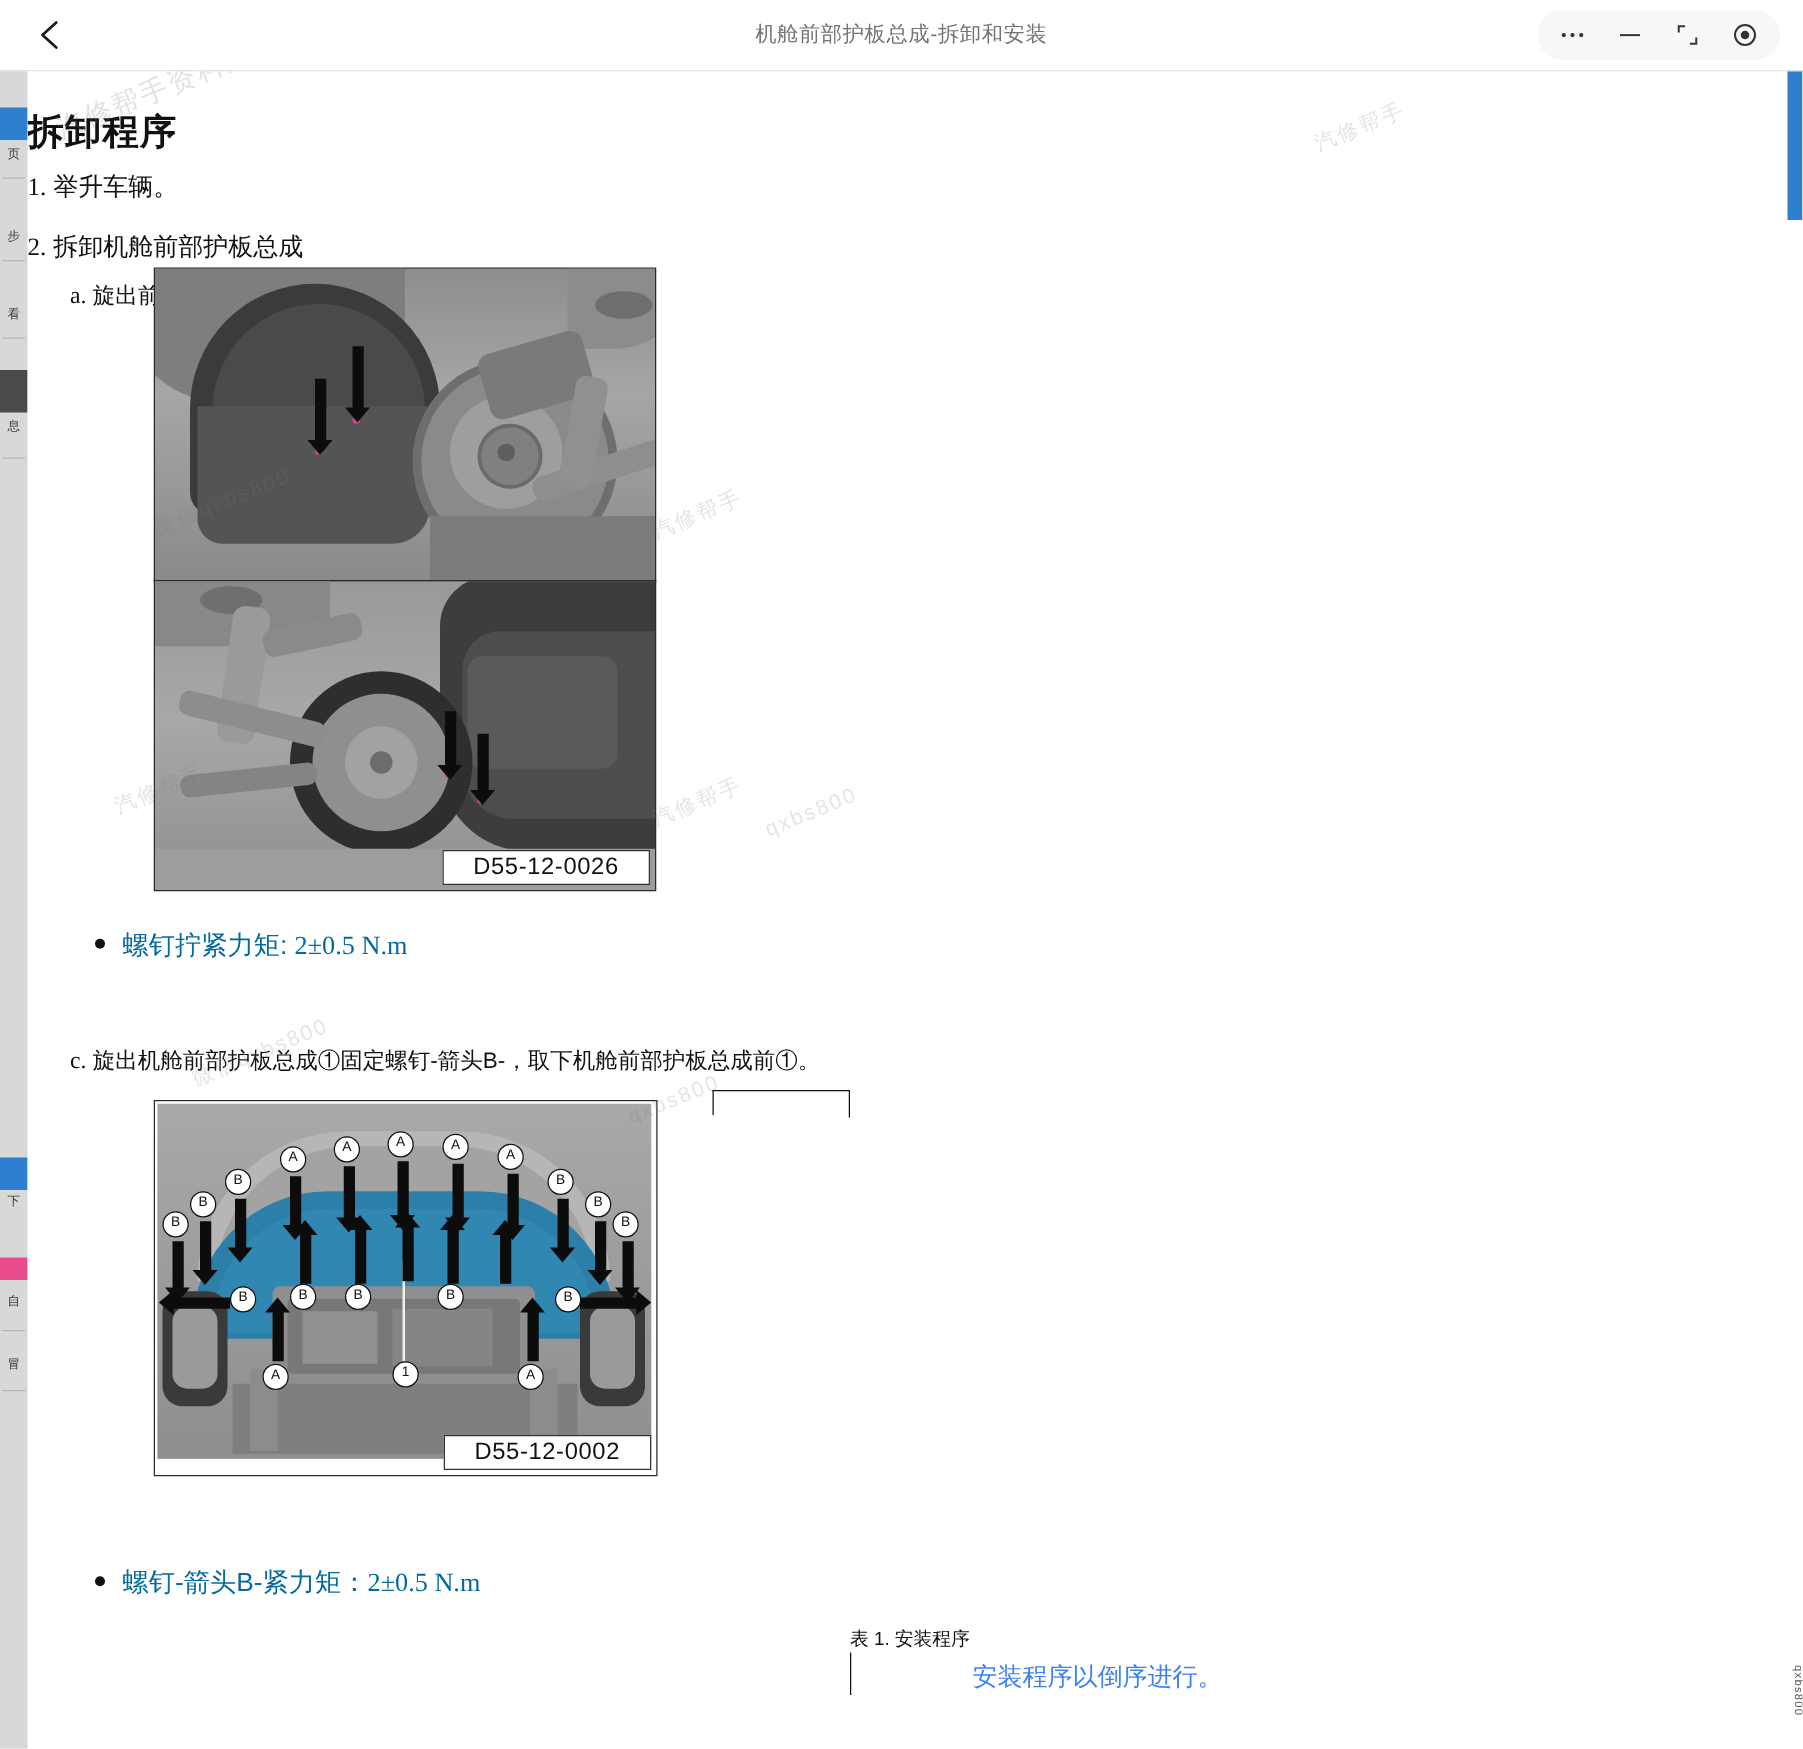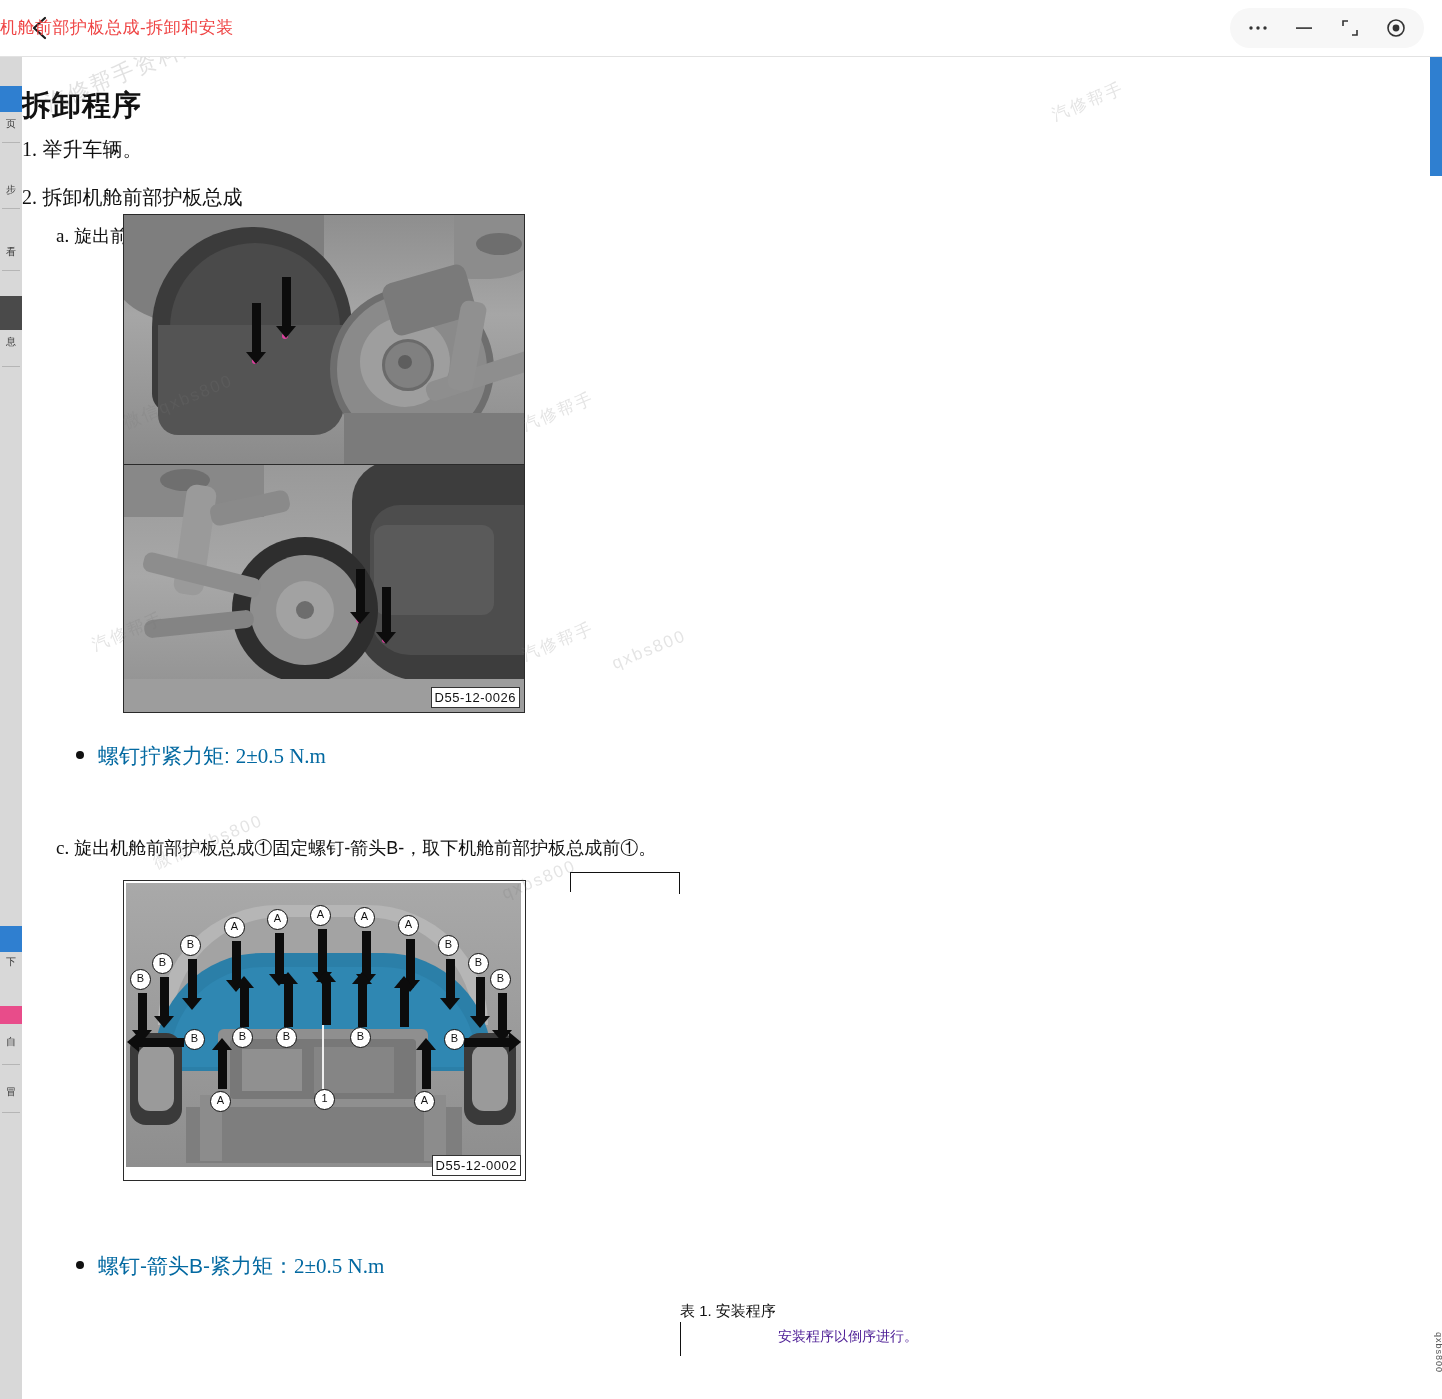--- a/index.html
+++ b/index.html
@@ -31,22 +31,23 @@
     left: 22px; top: 10px;
     width: 36px; height: 36px;
     display: flex; align-items: center; justify-content: center;
     cursor: pointer;
   }
   .back-btn svg { display: block; }
   .window-title {
     position: absolute;
     left: 0; top: 16px;
     width: 1442px;
+    text-align: center;
     font-size: 17px;
-    color: #ef4444;
+    color: #737373;
     letter-spacing: 0.5px;
   }
   .win-controls {
     position: absolute;
     right: 18px; top: 8px;
     display: flex;
     align-items: center;
     gap: 14px;
     background: #f7f7f7;
     border-radius: 20px;
@@ -181,39 +182,39 @@
     position: absolute;
     font-size: 15px;
     color: #111;
   }
   .table-cellline {
     position: absolute;
     border-left: 1px solid #111;
   }
   .table-text {
     position: absolute;
-    font-size: 14px;
-    color: #4c1d95;
+    font-size: 20px;
+    color: #3b82f6;
   }
 
   
   .fig {
     position: absolute;
     border: 1px solid #2a2a2a;
     background: #9a9a9a;
     overflow: hidden;
   }
   .fig-caption {
     position: absolute;
     right: 4px; bottom: 4px;
     background: #ffffff;
     border: 1px solid #333;
-    font-size: 13px;
+    font-size: 19px;
     font-family: "Liberation Sans", sans-serif;
-    padding: 2px 3px;
+    padding: 2px 24px;
     color: #111;
     letter-spacing: 0.5px;
   }
 
   
   .fig1 {
     left: 101px; top: 170px;
     width: 400px; height: 250px;
     background: linear-gradient(180deg,#8e8e8e 0%, #a6a6a6 40%, #8a8a8a 100%);
   }

